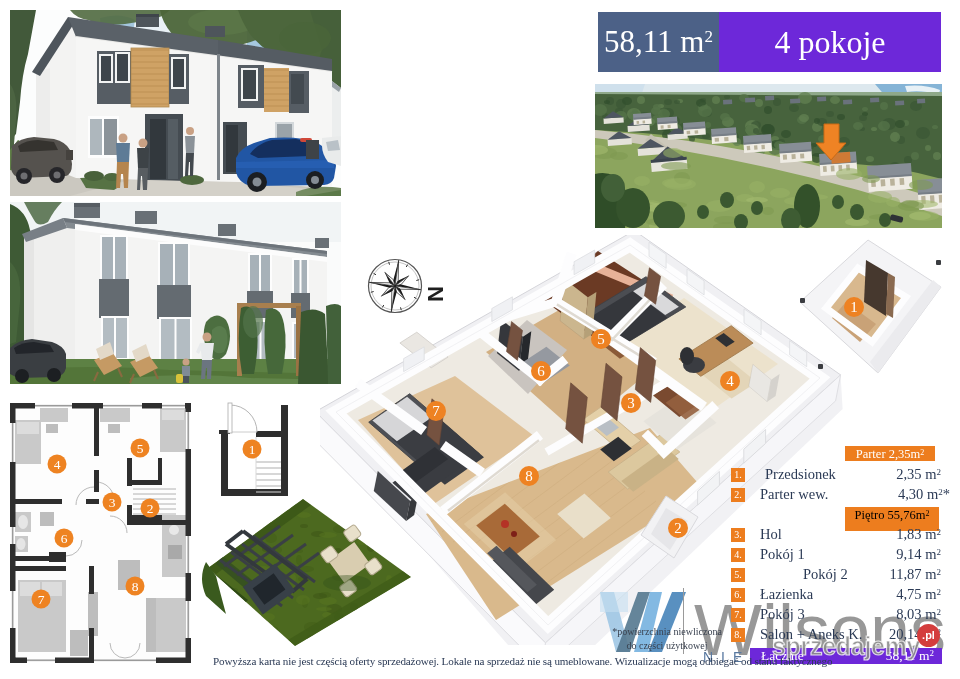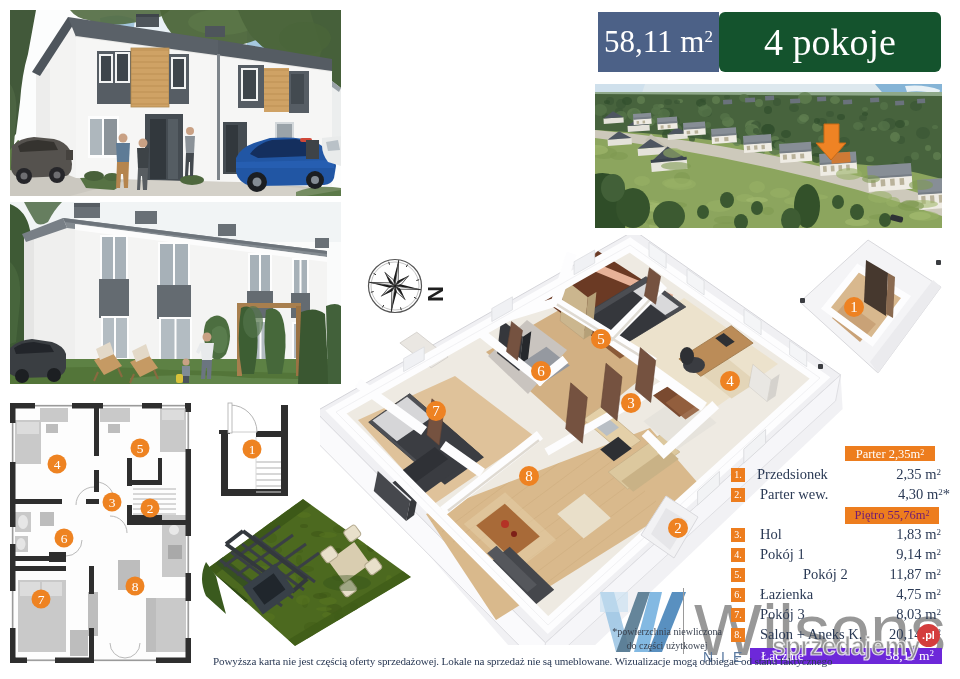--- a/index.html
+++ b/index.html
@@ -256,21 +256,21 @@
 <rect x="173" y="174" width="6" height="7" fill="#4a525a"></rect>
 
 <rect x="166" y="172" width="7" height="9" rx="2" fill="#d8c23a"></rect>
 </svg>
 
 <div class="abs" style="left:598px;top:12px;width:343px;height:60px;display:flex;color:#fff;">
 
 
   <div style="width:121px;background:#4c6187;display:flex;align-items:center;justify-content:center;font-size:31px;">58,11&nbsp;m<sup style="font-size:17px;margin-top:-10px;">2</sup></div>
 
-  <div style="flex:1;background:#14532d;display:flex;align-items:center;justify-content:center;font-size:38px;border-radius:6px;">4 pokoje</div>
+  <div style="flex:1;background:#6d28d9;display:flex;align-items:center;justify-content:center;font-size:32px;">4 pokoje</div>
 </div>
 
 <svg class="abs" style="left:595px;top:84px;" width="347" height="144" viewBox="0 0 347 144">
 <rect width="347" height="144" fill="#8ca55e"></rect>
 
 <rect x="0" y="0" width="347" height="12" fill="#dde8ee"></rect>
 <path d="M0,0 L50,0 L46,12 L0,12 Z" fill="#cfe0ec"></path>
 <path d="M280,0 L347,0 L347,20 L292,14 Z" fill="#85b4d6"></path>
 <path d="M310,2 Q330,0 345,6 L344,10 Q325,6 312,8 Z" fill="#e8f1f6"></path>
 
@@ -1089,28 +1089,28 @@
 
 <div class="abs" style="left:703px;top:649px;font-family:'Liberation Sans',sans-serif;font-size:14px;letter-spacing:8px;color:#5878a0;">NIE</div>
 
 <div class="abs" style="left:608px;top:625px;width:118px;font-size:10px;color:#39414f;text-align:center;line-height:14px;white-space:nowrap;">*powierzchnia niewliczona<br>do części użytkowej</div>
 
 <div class="abs" style="left:725px;top:440px;width:230px;height:232px;color:#2b3a55;font-size:14.5px;">
 
   <div style="position:absolute;left:120px;top:6px;width:90px;height:15px;background:#ed7d1e;color:#fff;font-size:12.5px;text-align:center;line-height:14px;">Parter 2,35m<span style="font-size:8px;vertical-align:3px;">2</span></div>
 
   <div style="position:absolute;left:6px;top:28px;width:14px;height:14px;background:#ed7d1e;color:#fff;font-size:10px;text-align:center;line-height:14px;">1.</div>
-  <div style="position:absolute;left:32px;top:26px;">Przedsionek</div>
+  <div style="position:absolute;left:40px;top:26px;">Przedsionek</div>
   <div style="position:absolute;right:14px;top:26px;">2,35 m<span style="font-size:9px;vertical-align:4px;">2</span></div>
 
   <div style="position:absolute;left:6px;top:48px;width:14px;height:14px;background:#ed7d1e;color:#fff;font-size:10px;text-align:center;line-height:14px;">2.</div>
   <div style="position:absolute;left:35px;top:46px;">Parter wew.</div>
   <div style="position:absolute;right:5px;top:46px;">4,30 m<span style="font-size:9px;vertical-align:4px;">2</span>*</div>
 
-  <div style="position:absolute;left:120px;top:67px;width:94px;height:17px;background:#ed7d1e;color:#701a75;font-size:12.5px;text-align:center;line-height:14px;">Piętro 55,76m<span style="font-size:8px;vertical-align:3px;">2</span></div>
+  <div style="position:absolute;left:120px;top:67px;width:94px;height:24px;background:#ed7d1e;color:#000000;font-size:12.5px;text-align:center;line-height:14px;">Piętro 55,76m<span style="font-size:8px;vertical-align:3px;">2</span></div>
 
   <div style="position:absolute;left:6px;top:88px;width:14px;height:14px;background:#ed7d1e;color:#fff;font-size:10px;text-align:center;line-height:14px;">3.</div>
   <div style="position:absolute;left:35px;top:86px;">Hol</div>
   <div style="position:absolute;right:14px;top:86px;">1,83 m<span style="font-size:9px;vertical-align:4px;">2</span></div>
 
   <div style="position:absolute;left:6px;top:108px;width:14px;height:14px;background:#ed7d1e;color:#fff;font-size:10px;text-align:center;line-height:14px;">4.</div>
   <div style="position:absolute;left:35px;top:106px;">Pokój 1</div>
   <div style="position:absolute;right:14px;top:106px;">9,14 m<span style="font-size:9px;vertical-align:4px;">2</span></div>
 
   <div style="position:absolute;left:6px;top:128px;width:14px;height:14px;background:#ed7d1e;color:#fff;font-size:10px;text-align:center;line-height:14px;">5.</div>

